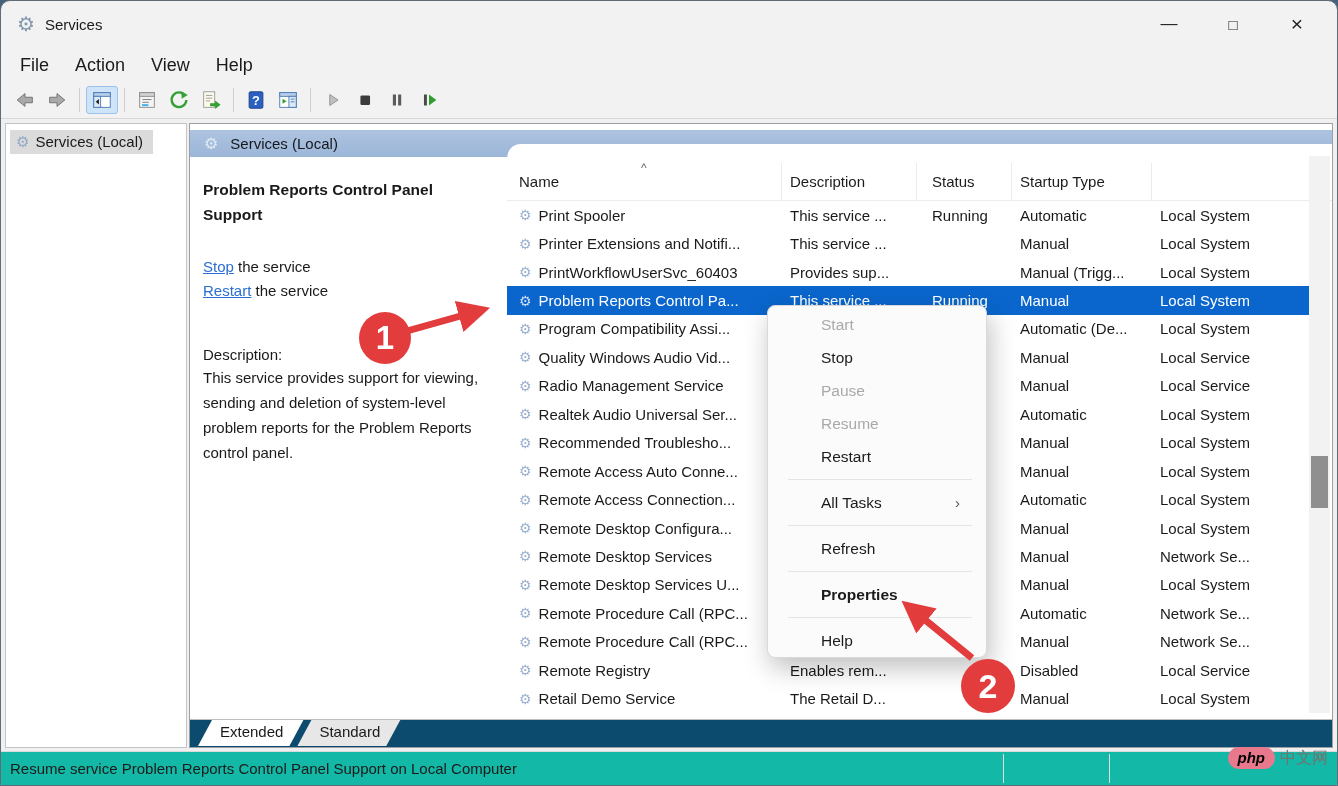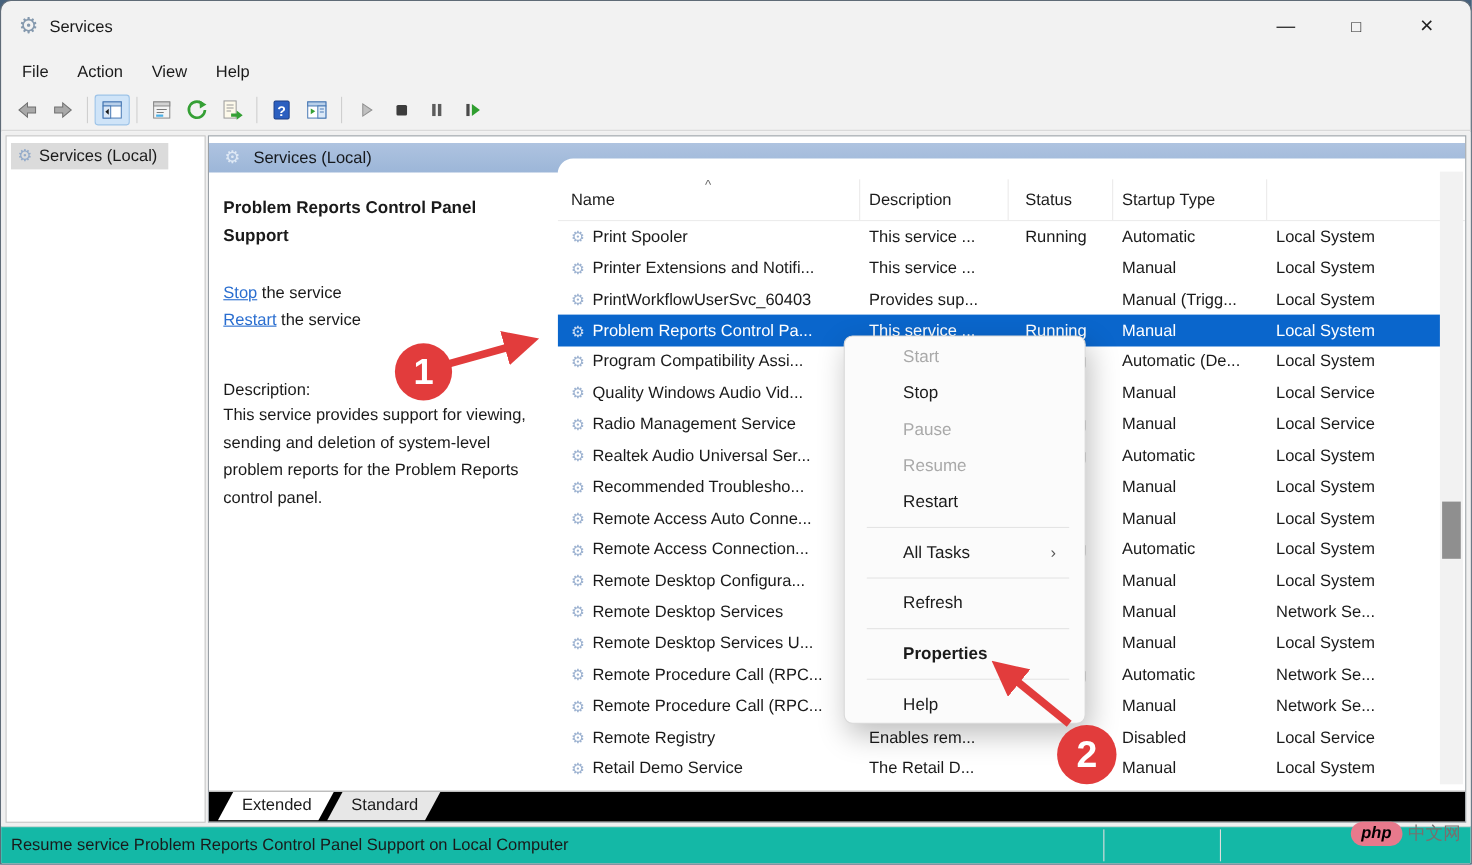--- a/index.html
+++ b/index.html
@@ -15,21 +15,21 @@
   .app-gear { font-size:20px; color:#8599ae; line-height:1; }
   .title-text { font-size:15px; color:#1a1a1a; }
   .win-controls { position:absolute; right:8px; top:0; height:46px; display:flex; }
   .win-btn { width:64px; height:46px; display:flex; align-items:center; justify-content:center;
              font-size:17px; color:#222; }
   .win-btn.max { font-size:15px; }
   .win-btn.close { font-size:21px; }
 
   .menubar { position:absolute; top:48px; left:0; right:0; height:32px; display:flex; align-items:center;
              padding-left:6px; }
-  .menu-item { padding:5px 13px; font-size:15px; }
+  .menu-item { padding:5px 13px; font-size:18px; }
 
   .toolbar { position:absolute; top:80px; left:0; right:0; height:38px; display:flex; align-items:center;
              padding-left:8px; border-bottom:1px solid #d7d7d7; }
   .tbtn { width:32px; height:28px; display:flex; align-items:center; justify-content:center; border-radius:3px; }
   .tbtn svg { width:22px; height:22px; }
   .tbtn.active { background:#cfe4f8; border:1px solid #9cc3e8; }
   .tsep { width:1px; height:24px; background:#cfcfcf; margin:0 6px; }
 
   
   .main { position:absolute; top:119px; left:0; right:0; bottom:34px; background:#f0f0f0; }
@@ -68,21 +68,21 @@
   .svc-rows { position:relative; }
   .svc-row { display:flex; height:28.45px; align-items:center; width:803px; }
   .svc-row .cell { font-size:15px; white-space:nowrap; overflow:hidden; display:flex; align-items:center; height:100%; }
   .svc-row .gear { font-size:14px; color:#9bb1d0; margin-right:7px; line-height:1; }
   .svc-row.selected { background:#0a66cc; color:#ffffff; }
   .svc-row.selected .gear { color:#cfdef2; }
 
   .vscroll { position:absolute; top:12px; right:2px; bottom:6px; width:21px; background:#f2f2f2; }
   .vthumb { position:absolute; left:2px; width:17px; top:300px; height:52px; background:#8f8f8f; }
 
-  .tabs-strip { position:absolute; left:0; right:0; bottom:0; height:28px; background:#000000;
+  .tabs-strip { position:absolute; left:0; right:0; bottom:0; height:28px; background:#0c4a6e;
                 border-top:1px solid #bdbdbd; display:flex; align-items:stretch; padding-left:8px; }
   .tab { height:26px; margin-top:0; padding:3px 22px 0 22px; font-size:15px; text-align:center;
          clip-path:polygon(14px 0, calc(100% - 2px) 0, calc(100% - 16px) 100%, 0 100%);
          filter:drop-shadow(0 0 1px #8a8a8a); margin-right:-8px; }
   .tab.active { background:#ffffff; z-index:2; }
   .tab.inactive { background:#e7e7e7; z-index:1; }
 
   
   .ctx-menu { position:absolute; left:767px; top:305px; width:220px; height:353px; background:#fbfbfb;
               border:1px solid #d9d9d9; border-radius:8px; box-shadow:3px 10px 26px rgba(0,0,0,.25);

